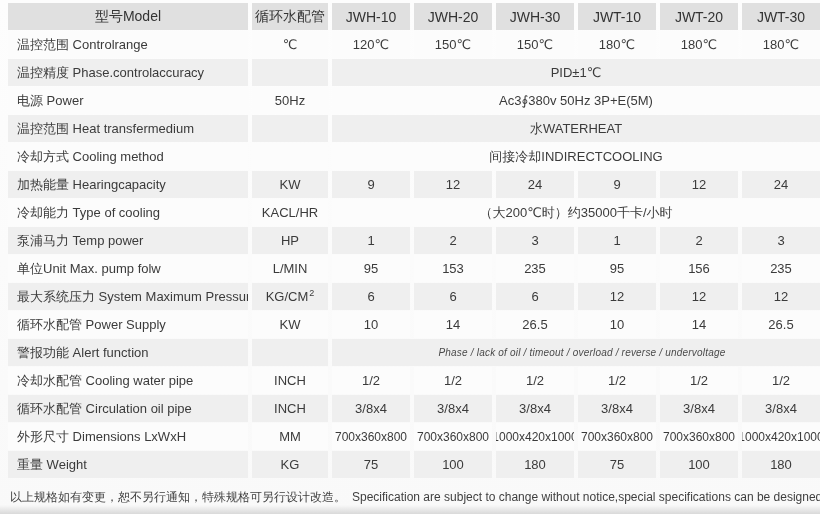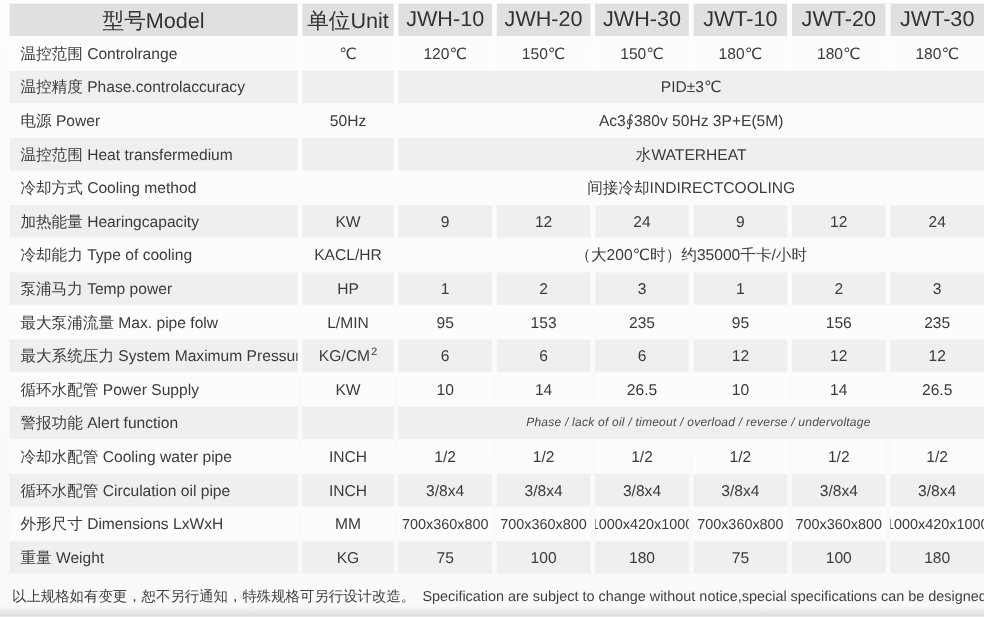--- a/index.html
+++ b/index.html
@@ -17,21 +17,21 @@
     grid-auto-rows:27px;
     padding:3px 0 0 8px;
   }
   .row{display:contents;}
   .tbl .cell{
     display:flex;align-items:center;justify-content:center;
     font-size:13px;background:#fcfcfc;
     white-space:nowrap;overflow:hidden;
   }
   .row.g .cell{background:#efefef;}
-  .row.hdr .cell{background:#e0e0e0;color:#333;font-size:18px;}
+  .row.hdr .cell{background:#e0e0e0;color:#333;font-size:14px;}
   .cell.lbl{justify-content:flex-start;padding-left:9px;}
   .cell.span6{grid-column:span 6;}
   sup{font-size:9px;line-height:1;transform:translateY(-3px);margin-left:1px;}
   .alert-en{font-size:10px;font-style:italic;color:#4a4a4a;margin-left:12px;letter-spacing:.2px;}
   .footer{
     margin-top:11px;padding-left:10px;
     font-size:12px;color:#3f3f3f;white-space:nowrap;
   }
   .footer .en{margin-left:6px;}
   .bottom-shade{
@@ -40,21 +40,21 @@
   }
 </style>
 </head>
 <body>
 
 <div class="sheet">
   <div class="tbl">
 
     <div class="row hdr">
       <div class="cell lbl" style="justify-content:center;padding-left:0;">型号Model</div>
-      <div class="cell">单位Unit</div>
+      <div class="cell">循环水配管</div>
       <div class="cell">JWH-10</div>
       <div class="cell">JWH-20</div>
       <div class="cell">JWH-30</div>
       <div class="cell">JWT-10</div>
       <div class="cell">JWT-20</div>
       <div class="cell">JWT-30</div>
     </div>
 
     <div class="row">
       <div class="cell lbl">温控范围 Controlrange</div>
@@ -63,21 +63,21 @@
       <div class="cell">150℃</div>
       <div class="cell">150℃</div>
       <div class="cell">180℃</div>
       <div class="cell">180℃</div>
       <div class="cell">180℃</div>
     </div>
 
     <div class="row g">
       <div class="cell lbl">温控精度 Phase.controlaccuracy</div>
       <div class="cell"></div>
-      <div class="cell span6">PID±3℃</div>
+      <div class="cell span6">PID±1℃</div>
     </div>
 
     <div class="row">
       <div class="cell lbl">电源 Power</div>
       <div class="cell">50Hz</div>
       <div class="cell span6">Ac3∮380v 50Hz 3P+E(5M)</div>
     </div>
 
     <div class="row g">
       <div class="cell lbl">温控范围 Heat transfermedium</div>
@@ -113,21 +113,21 @@
       <div class="cell">HP</div>
       <div class="cell">1</div>
       <div class="cell">2</div>
       <div class="cell">3</div>
       <div class="cell">1</div>
       <div class="cell">2</div>
       <div class="cell">3</div>
     </div>
 
     <div class="row">
-      <div class="cell lbl">最大泵浦流量 Max. pipe folw</div>
+      <div class="cell lbl">单位Unit Max. pump folw</div>
       <div class="cell">L/MIN</div>
       <div class="cell">95</div>
       <div class="cell">153</div>
       <div class="cell">235</div>
       <div class="cell">95</div>
       <div class="cell">156</div>
       <div class="cell">235</div>
     </div>
 
     <div class="row g">

